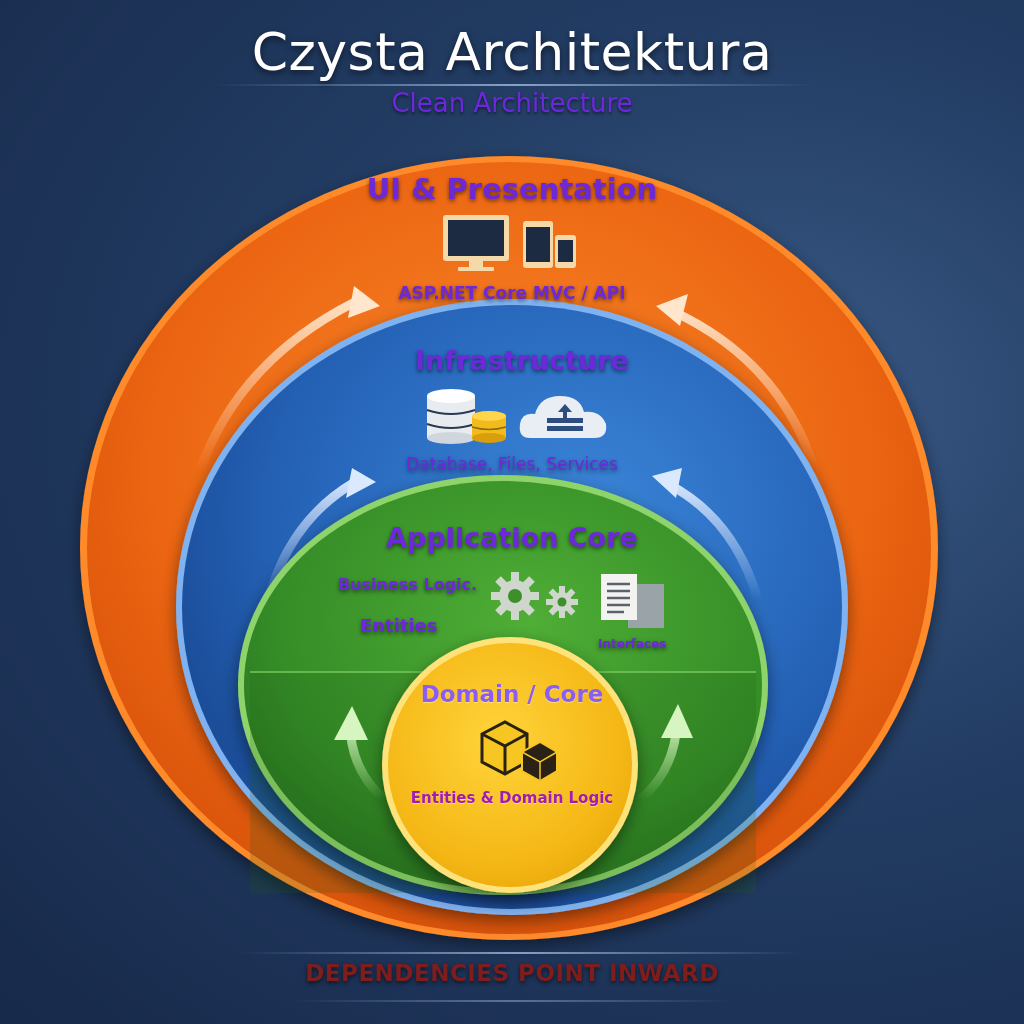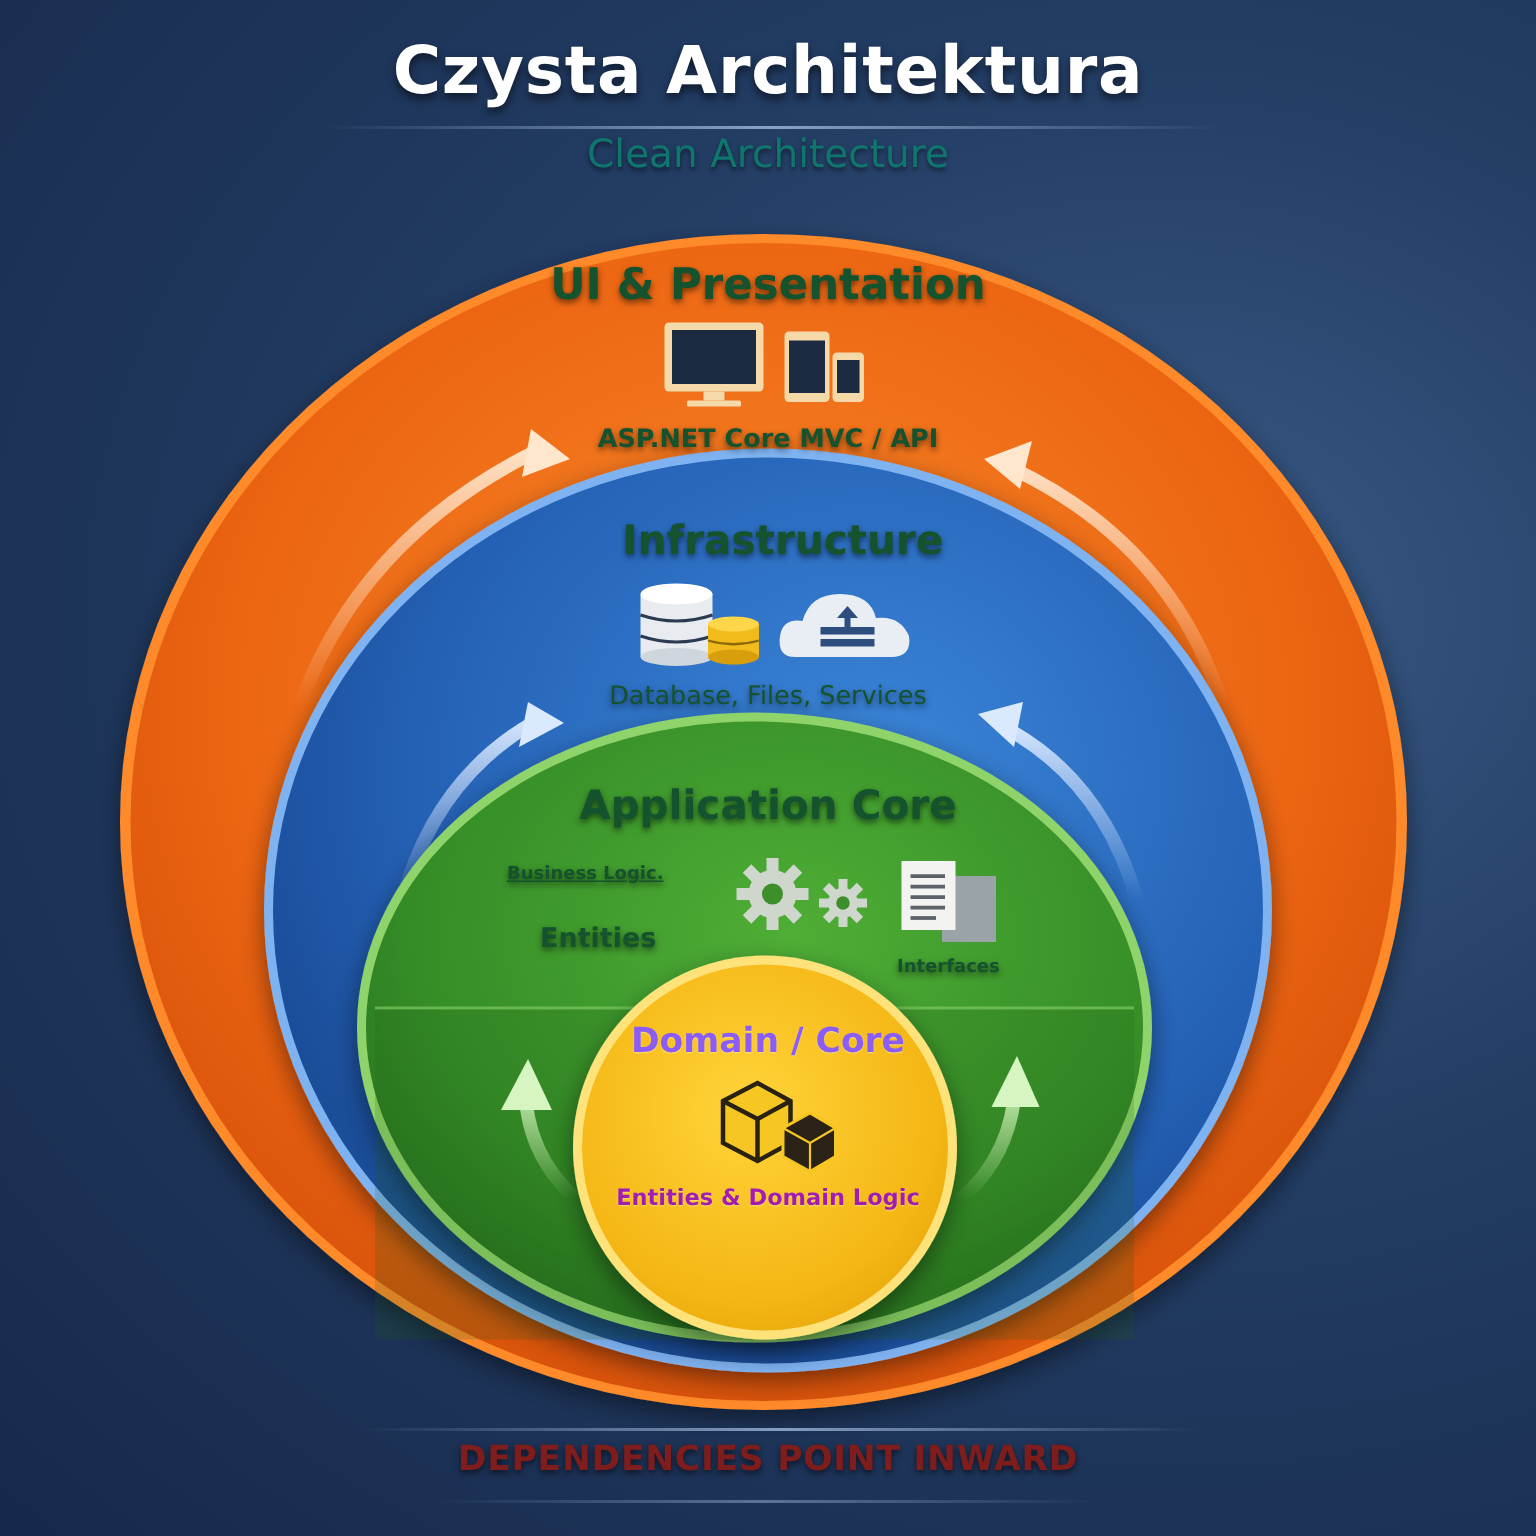--- a/index.html
+++ b/index.html
@@ -4,35 +4,35 @@
 <style>
   html, body { margin:0; padding:0; }
   body {
     width:1024px; height:1024px; overflow:hidden;
     background: radial-gradient(ellipse at 75% 40%, #3a5a86 0%, #223c63 45%, #17294a 100%);
     font-family: "DejaVu Sans", "Liberation Sans", sans-serif;
     position:relative;
   }
   .title {
     position:absolute; left:0; right:0; top:22px; text-align:center;
-    color:#ffffff; font-weight:bold; font-size:44px; letter-spacing:0.5px;
+    color:#ffffff; font-weight:normal; font-size:52px; letter-spacing:0.5px;
     text-shadow: 0 3px 6px rgba(0,0,0,0.55);
   }
   .rule {
     position:absolute; left:215px; width:600px; height:2px;
     background: linear-gradient(90deg, rgba(160,185,220,0) 0%, rgba(170,195,230,0.75) 50%, rgba(160,185,220,0) 100%);
   }
   .subtitle {
     position:absolute; left:0; right:0; top:88px; text-align:center;
-    color:#0f766e; font-size:26px;
+    color:#6d28d9; font-size:26px;
     text-shadow: 0 2px 3px rgba(0,0,0,0.5);
   }
   svg.diagram { position:absolute; left:0; top:0; }
   .lbl {
-    position:absolute; text-align:center; color:#14532d; font-weight:bold;
+    position:absolute; text-align:center; color:#6d28d9; font-weight:bold;
     text-shadow: 0 2px 4px rgba(0,0,0,0.55); white-space:nowrap;
   }
   .footer {
     position:absolute; left:0; right:0; top:960px; text-align:center;
     color:#7f1d1d; font-weight:bold; font-size:23px; letter-spacing:0.5px;
     text-shadow: 0 2px 4px rgba(0,0,0,0.6);
   }
 </style>
 </head>
 <body>
@@ -215,21 +215,21 @@
   </g>
 </svg>
 
 <div class="lbl" style="left:0; right:0; top:172px; font-size:29px;">UI &amp; Presentation</div>
 <div class="lbl" style="left:0; right:0; top:283px; font-size:17px;">ASP.NET Core MVC / API</div>
 
 <div class="lbl" style="left:0; right:0; top:345px; font-size:27px;margin-left:20px;">Infrastructure</div>
 <div class="lbl" style="left:0; right:0; top:454px; font-size:17px; font-weight:normal;">Database, Files, Services</div>
 
 <div class="lbl" style="left:0; right:0; top:522px; font-size:27px;">Application Core</div>
-<div class="lbl" style="left:338px; top:575px; font-size:12px;text-decoration:underline;">Business Logic.</div>
+<div class="lbl" style="left:338px; top:575px; font-size:16px;">Business Logic.</div>
 <div class="lbl" style="left:360px; top:615px; font-size:18px;">Entities</div>
 <div class="lbl" style="left:598px; top:637px; font-size:12px;">Interfaces</div>
 
 <div class="lbl" style="left:0; right:0; top:681px; font-size:23px; color:#8b5cf6; text-shadow:0 1px 1px rgba(255,240,180,0.6);">Domain / Core</div>
 <div class="lbl" style="left:0; right:0; top:789px; font-size:15px; color:#a21caf; text-shadow:0 1px 1px rgba(255,240,180,0.6);">Entities &amp; Domain Logic</div>
 
 <div class="rule" style="top:952px; left:240px; width:560px;"></div>
 <div class="footer">DEPENDENCIES POINT INWARD</div>
 <div class="rule" style="top:1000px; left:290px; width:440px; opacity:0.6;"></div>
 

